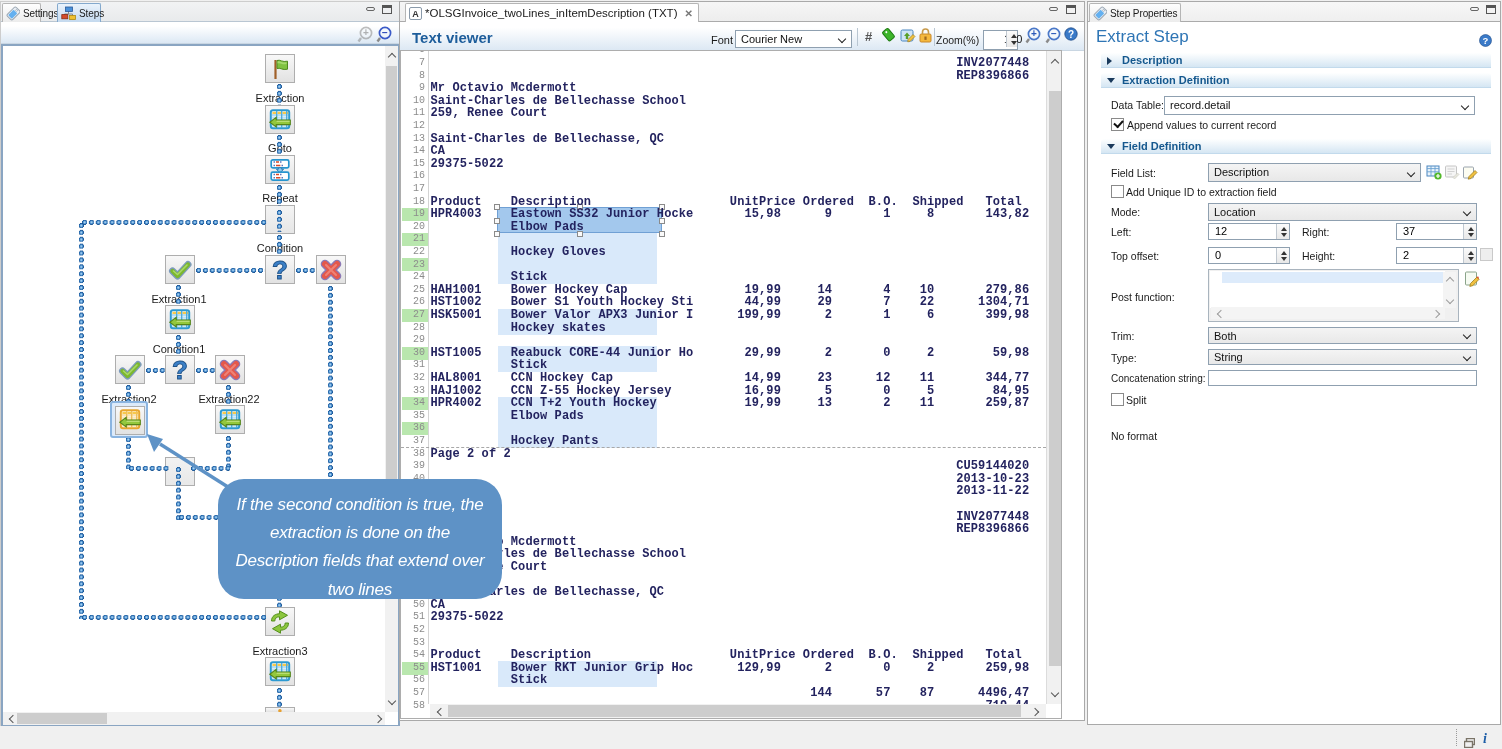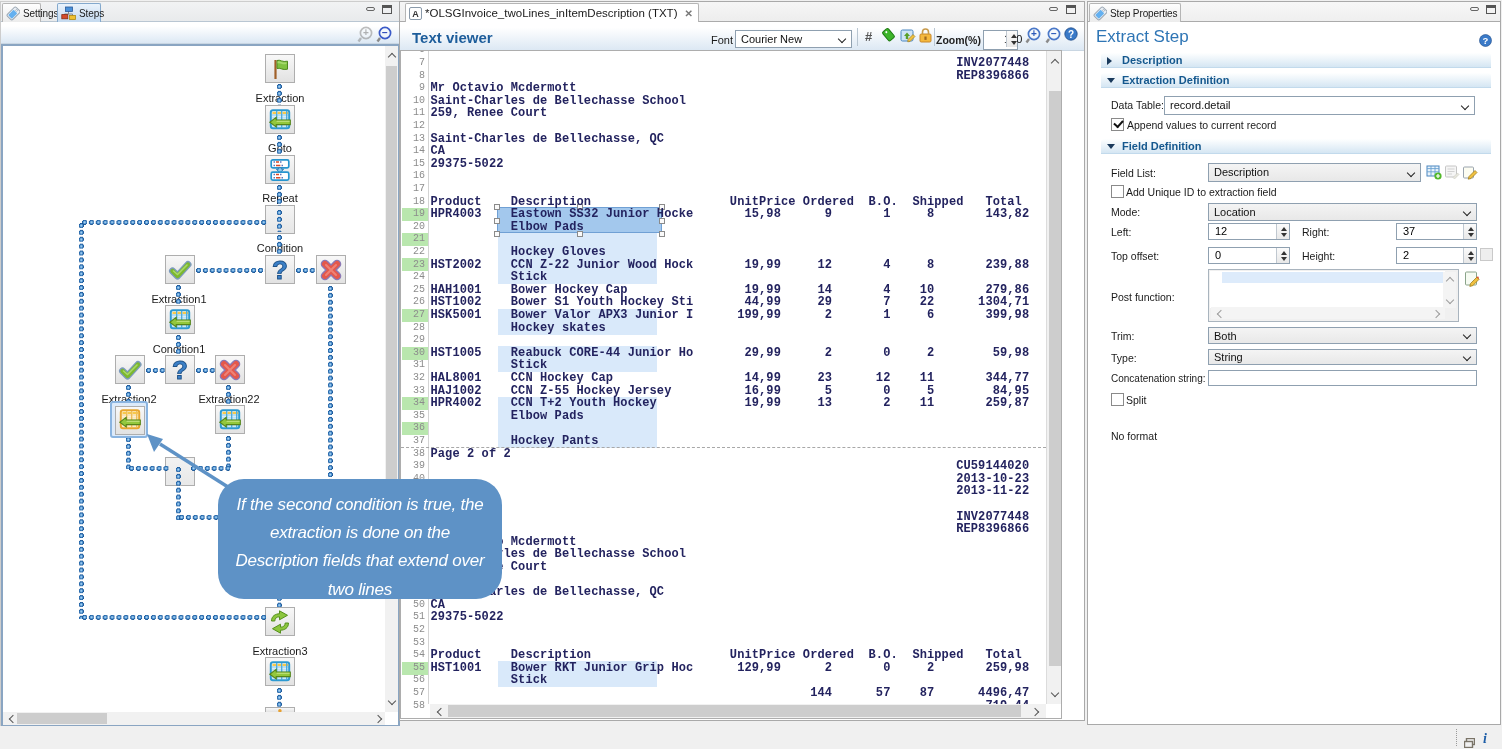--- a/index.html
+++ b/index.html
@@ -318,21 +318,21 @@
           <rect x="1" y="3" width="12" height="11" rx="1.5" fill="#cfe4f6" stroke="#4a86c0" stroke-width="1"></rect>
           <path d="M4 9 L7 5.5 L10 9 L8.2 9 L8.2 12 L5.8 12 L5.8 9 Z" fill="#5aa028"></path>
           <path d="M9 14.5 L14 9.5 L16 11.5 L11 16.5 L8.7 16.8 Z" fill="#f0c040" stroke="#a08020" stroke-width="0.7" transform="translate(-1,-2)"></path>
         </svg></div>
       <div class="abs" style="left:518px;top:5px"><svg width="15" height="16" viewBox="0 0 15 16">
           <rect x="2" y="7" width="11" height="8" rx="1.2" fill="#f5b83d" stroke="#c8882a" stroke-width="1"></rect>
           <path d="M4.5 7 V5 a3 3 0 0 1 6 0 V7" fill="none" stroke="#c89a4a" stroke-width="1.6"></path>
           <rect x="6.4" y="9.5" width="2.2" height="3.4" fill="#a06a20"></rect>
         </svg></div>
    <div style="position:absolute;left:534px;top:6px;width:1px;height:18px;background:#b9c6d2"></div>
-   <div class="flabel" style="left:536px;top:12px;font-weight:bold;color:#222;font-size:10.5px">Zoom(%)</div>
+   <div class="flabel" style="left:536px;top:12px;font-weight:normal;color:#222;font-size:10.5px">Zoom(%)</div>
    <div class="combo" style="left:583px;top:8px;width:35px;height:20px;padding-left:20px">100</div>
    <div class="spinbtn" style="left:606px;top:9px;height:16px;width:11px"></div>
    <div class="abs" style="left:625px;top:5px"><svg width="16" height="17" viewBox="0 0 16 17">
           <line x1="4" y1="12" x2="1.5" y2="15.5" stroke="#8a8a8a" stroke-width="2.4"></line>
           <circle cx="9" cy="7" r="5.6" fill="#f4f8fc" fill-opacity="0.6" stroke="#4a78c8" stroke-width="1.7"></circle>
           <text x="9" y="10.2" font-size="10" font-weight="bold" fill="#2a58b8" text-anchor="middle" font-family="Liberation Sans,sans-serif">+</text>
         </svg></div>
       <div class="abs" style="left:645px;top:5px"><svg width="16" height="17" viewBox="0 0 16 17">
           <line x1="4" y1="12" x2="1.5" y2="15.5" stroke="#8a8a8a" stroke-width="2.4"></line>
           <circle cx="9" cy="7" r="5.6" fill="#f4f8fc" fill-opacity="0.6" stroke="#4a78c8" stroke-width="1.7"></circle>
@@ -433,21 +433,20 @@
 <div class="tl" style="top:31.2px">Mr Octavio Mcdermott</div>
 <div class="tl" style="top:43.8px">Saint-Charles de Bellechasse School</div>
 <div class="tl" style="top:56.4px">259, Renee Court</div>
 <div class="tl" style="top:81.6px">Saint-Charles de Bellechasse, QC</div>
 <div class="tl" style="top:94.2px">CA</div>
 <div class="tl" style="top:106.8px">29375-5022</div>
 <div class="tl" style="top:144.6px">Product    Description                   UnitPrice Ordered  B.O.  Shipped   Total</div>
 <div class="tl" style="top:157.2px">HPR4003    Eastown SS32 Junior Hocke       15,98      9       1     8       143,82</div>
 <div class="tl" style="top:169.8px">           Elbow Pads</div>
 <div class="tl" style="top:195.0px">           Hockey Gloves</div>
-<div class="tl" style="top:207.6px">HST2002    CCN Z-22 Junior Wood Hock       19,99     12       4     8       239,88</div>
 <div class="tl" style="top:220.2px">           Stick</div>
 <div class="tl" style="top:232.8px">HAH1001    Bower Hockey Cap                19,99     14       4    10       279,86</div>
 <div class="tl" style="top:245.4px">HST1002    Bower S1 Youth Hockey Sti       44,99     29       7    22      1304,71</div>
 <div class="tl" style="top:258.0px">HSK5001    Bower Valor APX3 Junior I      199,99      2       1     6       399,98</div>
 <div class="tl" style="top:270.6px">           Hockey skates</div>
 <div class="tl" style="top:295.8px">HST1005    Reabuck CORE-44 Junior Ho       29,99      2       0     2        59,98</div>
 <div class="tl" style="top:308.4px">           Stick</div>
 <div class="tl" style="top:321.0px">HAL8001    CCN Hockey Cap                  14,99     23      12    11       344,77</div>
 <div class="tl" style="top:333.6px">HAJ1002    CCN Z-55 Hockey Jersey          16,99      5       0     5        84,95</div>
 <div class="tl" style="top:346.2px">HPR4002    CCN T+2 Youth Hockey            19,99     13       2    11       259,87</div>

